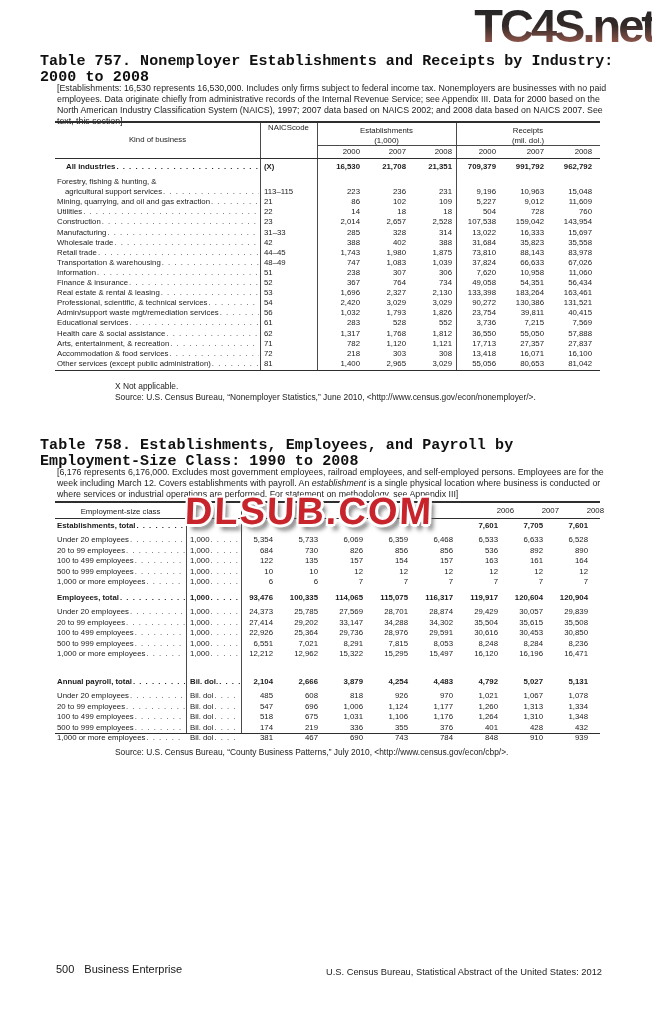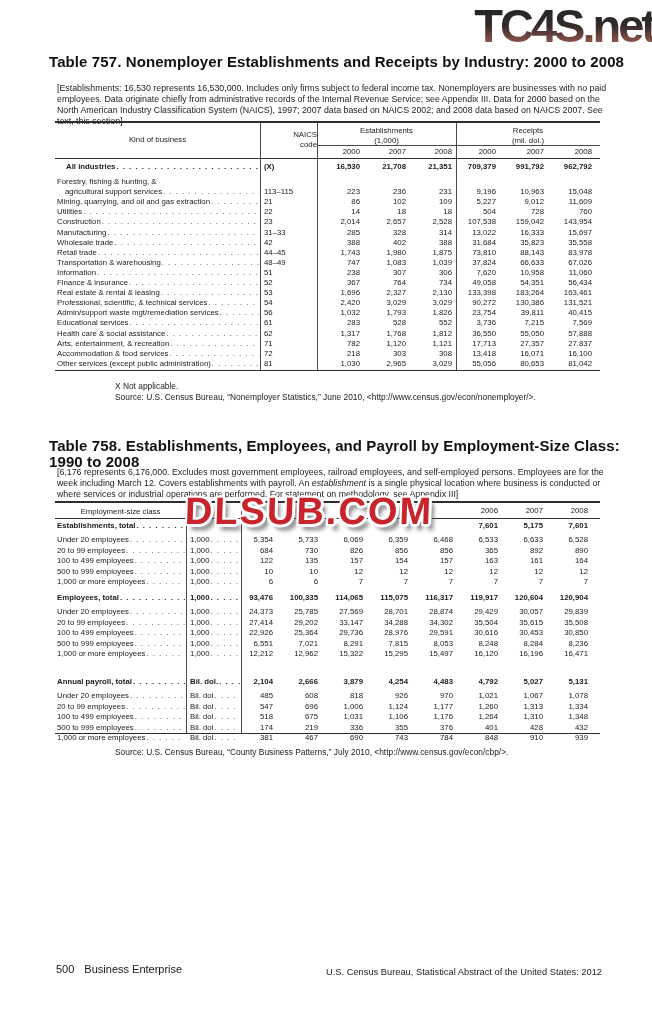--- a/index.html
+++ b/index.html
@@ -1,21 +1,21 @@
 <!DOCTYPE html>
 <html><head>
 <meta charset="utf-8">
 <style>
   html,body{margin:0;padding:0;background:#e8e8e8;}
   #page{position:relative;width:652px;height:1024px;background:#ffffff;overflow:hidden;
         font-family:"Liberation Sans",sans-serif;color:#1b1b1b;}
   #page *{box-sizing:border-box;}
 
   
-  .ttl{position:absolute;left:49px;width:575px;font-family:Liberation Sans, sans-serif;
+  .ttl{position:absolute;left:40px;width:575px;font-family:Liberation Mono, monospace;
        font-weight:700;font-size:15px;line-height:15.5px;color:#101010;letter-spacing:0.1px;}
   #t757-title{top:44px;}
   #t758-title{top:428px;}
   .headnote{position:absolute;left:57px;width:556px;font-size:8.8px;line-height:11px;color:#232323;}
   #t757-headnote{top:74px;}
   #t758-headnote{top:458px;}
   .it{font-style:italic;}
 
   
   .tbl{position:absolute;left:55px;width:545px;border-top:2px solid #2e2e2e;font-size:7.8px;}
@@ -29,21 +29,21 @@
   .hrule{position:absolute;left:0;width:545px;border-top:1.5px solid #2e2e2e;}
   #t757 .headrule{top:34.5px;} #t757 .botrule{top:246.5px;}
   #t758 .headrule{top:15px;border-top-width:1px;} #t758 .botrule{top:230px;}
   .spanrule{position:absolute;top:22px;border-top:1px solid #4a4a4a;}
   .sr1{left:262px;width:139px;} .sr2{left:401px;width:144px;}
 
   
   .h757stub{position:absolute;left:0;top:0;width:205px;height:33px;display:flex;
             align-items:center;justify-content:center;}
   .h757naics{position:absolute;left:205px;top:0;width:57px;height:33px;display:flex;
-             flex-direction:column;align-items:flex-end;justify-content:center;line-height:9.5px;}
+             align-items:flex-start;justify-content:center;line-height:9.5px;}
   .h757g{position:absolute;top:2.5px;text-align:center;line-height:10px;}
   .g1{left:262px;width:139px;} .g2{left:401px;width:144px;}
   .h757g span{display:block;}
   .h757years{position:absolute;left:262px;top:23.5px;width:283px;height:10px;
              line-height:10px;display:flex;}
   .yc{text-align:right;padding-right:4px;}
 
   
   #t757-rows{position:absolute;left:0;top:36px;width:545px;}
   .r757{display:flex;height:10.1px;line-height:10.1px;}
@@ -53,21 +53,21 @@
   .stub757{width:205px;display:flex;overflow:hidden;padding-left:2px;}
   .ind2{padding-left:10px;} .ind3{padding-left:11px;}
   .lbl{white-space:nowrap;padding-right:1px;}
   .lead{flex:1 1 auto;overflow:hidden;white-space:nowrap;margin-right:1px;}
   .lead::after{content:". . . . . . . . . . . . . . . . . . . . . . . . . . . . . . . . . . . . . . . . . . . . . . . . . . . .";letter-spacing:1px;}
   .boldrow{font-weight:bold;}
 
   
   .h758stub{position:absolute;left:0;top:2px;width:131px;height:12px;display:flex;
             align-items:center;justify-content:center;}
-  .h758years{position:absolute;left:186px;top:3px;width:352px;height:10px;line-height:10px;display:flex;}
+  .h758years{position:absolute;left:202px;top:3px;width:352px;height:10px;line-height:10px;display:flex;}
   .y8{width:45px;text-align:right;padding-right:5px;}
   .y8.first{width:37px;}
   #t758-rows{position:absolute;left:0;top:17.5px;width:545px;}
   .r758{display:flex;height:10.5px;line-height:10.5px;}
   .stub758{width:131px;display:flex;overflow:hidden;padding-left:2px;}
   .unit758{width:55px;display:flex;overflow:hidden;padding-left:4px;}
   .v758{width:45px;text-align:right;padding-right:5px;}
   .vc0{width:37px;}
 
   
@@ -379,21 +379,21 @@
           <div class="v757 c3">13,418</div>
           <div class="v757 c4">16,071</div>
           <div class="v757 c5">16,100</div>
         </div>
         <div class="r757">
           <div class="stub757">
             <span class="lbl">Other services (except public administration)</span>
             <span class="lead"></span>
           </div>
           <div class="naics">81</div>
-          <div class="v757 c0">1,030</div>
+          <div class="v757 c0">1,400</div>
           <div class="v757 c1">2,965</div>
           <div class="v757 c2">3,029</div>
           <div class="v757 c3">55,056</div>
           <div class="v757 c4">80,653</div>
           <div class="v757 c5">81,042</div>
         </div>
       </div>
     <div class="hrule botrule"></div>
   </div>
 
@@ -426,21 +426,21 @@
             <span class="lbl">Establishments, total</span>
             <span class="lead"></span>
           </div>
           <div class="unit758"></div>
           <div class="v758 vc0"></div>
           <div class="v758"></div>
           <div class="v758"></div>
           <div class="v758"></div>
           <div class="v758"></div>
           <div class="v758">7,601</div>
-          <div class="v758">5,175</div>
+          <div class="v758">7,705</div>
           <div class="v758">7,601</div>
         </div>
         <div class="r758" style="margin-top: 4px;">
           <div class="stub758">
             <span class="lbl">Under 20 employees</span>
             <span class="lead"></span>
           </div>
           <div class="unit758">
             <span class="lbl">1,000</span>
             <span class="lead"></span>
@@ -461,21 +461,21 @@
           </div>
           <div class="unit758">
             <span class="lbl">1,000</span>
             <span class="lead"></span>
           </div>
           <div class="v758 vc0">684</div>
           <div class="v758">730</div>
           <div class="v758">826</div>
           <div class="v758">856</div>
           <div class="v758">856</div>
-          <div class="v758">365</div>
+          <div class="v758">536</div>
           <div class="v758">892</div>
           <div class="v758">890</div>
         </div>
         <div class="r758">
           <div class="stub758">
             <span class="lbl">100 to 499 employees</span>
             <span class="lead"></span>
           </div>
           <div class="unit758">
             <span class="lbl">1,000</span>

